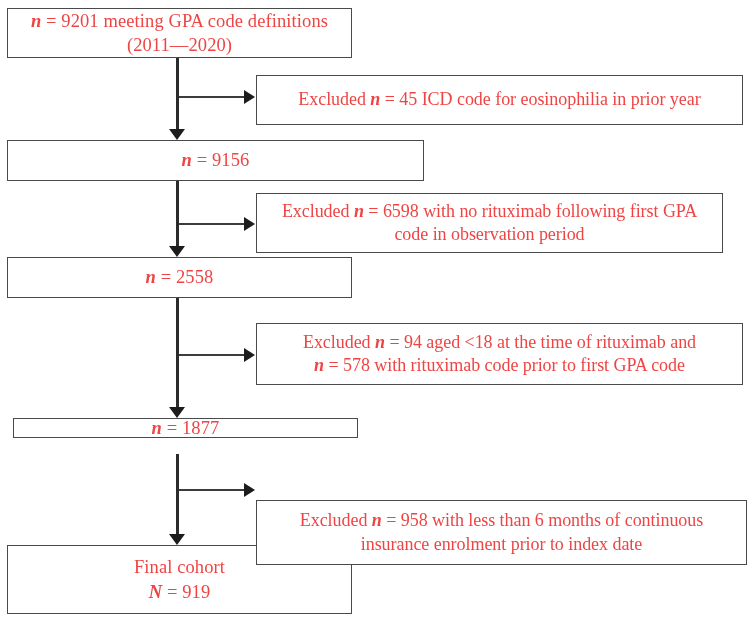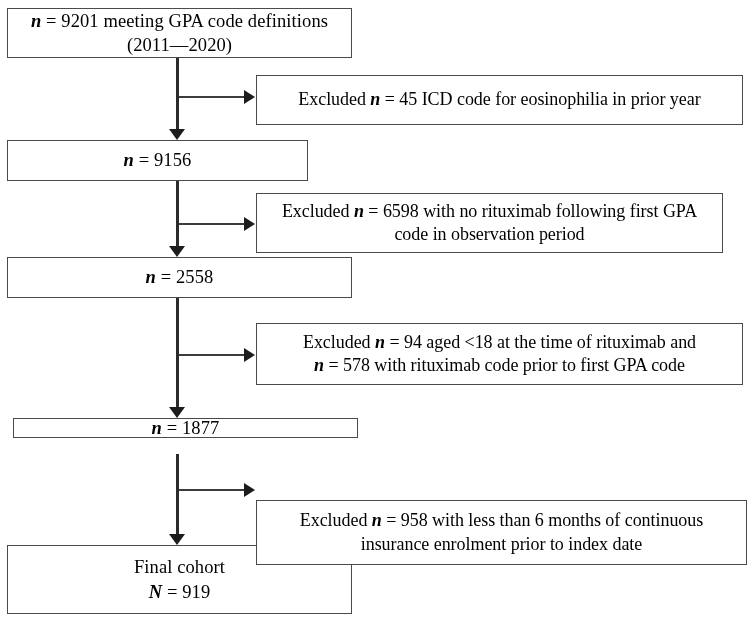--- a/index.html
+++ b/index.html
@@ -6,21 +6,21 @@
     margin: 0;
     padding: 0;
     background: #ffffff;
   }
   #flowchart {
     position: relative;
     width: 750px;
     height: 619px;
     background: #ffffff;
     font-family: "Liberation Serif", "DejaVu Serif", serif;
-    color: #000000;
+    color: #ef4444;
     overflow: hidden;
   }
 
   
   .box {
     position: absolute;
     box-sizing: border-box;
     border: 1.5px solid #4a4a4a;
     background: #ffffff;
     display: flex;
@@ -107,21 +107,21 @@
   <div class="h-line" style="left:179px; top:354px; width:66px;"></div>
   <div class="arrow-right" style="left:244px; top:348px;"></div>
 
   <div class="h-line" style="left:179px; top:489px; width:66px;"></div>
   <div class="arrow-right" style="left:244px; top:483px;"></div>
 
   <div class="box main-box" style="left:7px; top:8px; width:345px; height:50px;">
     <span class="txt"><i>n</i> = 9201 meeting GPA code definitions<br>(2011—2020)</span>
   </div>
 
-  <div class="box main-box" style="left:7px; top:140px; width:301px; height:41px;">
+  <div class="box main-box" style="left:7px; top:140px; width:417px; height:41px;">
     <span class="txt"><i>n</i> = 9156</span>
   </div>
 
   <div class="box main-box" style="left:7px; top:257px; width:345px; height:41px;">
     <span class="txt"><i>n</i> = 2558</span>
   </div>
 
   <div class="box main-box" style="left:13px; top:418px; width:345px; height:20px;">
     <span class="txt"><i>n</i> = 1877</span>
   </div>

